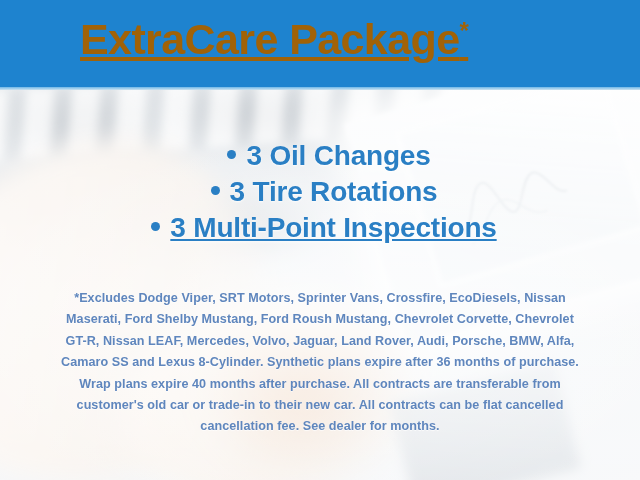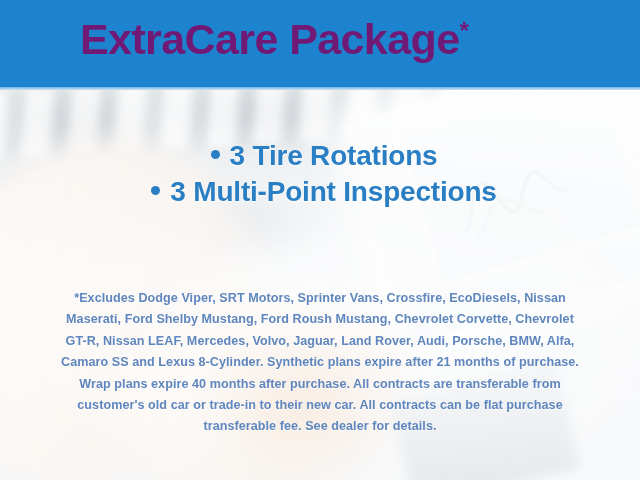--- a/index.html
+++ b/index.html
@@ -163,24 +163,25 @@
     left: 0; top: 87px;
     width: 640px; height: 3px;
     background: linear-gradient(180deg, #6fb6e6 0%, #a8d3ef 60%, #cfe2ef 100%);
   }
   .title {
     position: absolute;
     left: 80px;
     top: 13px;
     font-size: 43px;
     font-weight: 700;
-    color: #701a75;
+    color: #a16207;
     letter-spacing: -0.6px;
     white-space: nowrap;
     line-height: 1.25;
+    text-decoration: underline;
   }
   .title-star {
     font-size: 24px;
     vertical-align: super;
     line-height: 0;
     font-weight: 700;
   }
 
   
   .bullets {
@@ -205,21 +206,21 @@
     border-radius: 50%;
     background: #2a7fc4;
     vertical-align: middle;
     margin-right: 10px;
     position: relative;
     top: -3px;
   }
   
   .bl-1 { padding-left: 18px; }
   .bl-2 { padding-left: 8px; }
-  .bl-3 { padding-left: 8px; }
+  .bl-3 { padding-left: 8px; text-decoration: underline; }
 
   
   .fineprint {
     position: absolute;
     left: 24px;
     top: 288px;
     width: 592px;
     text-align: center;
     font-size: 12.6px;
     font-weight: 700;
@@ -252,27 +253,28 @@
     <div class="bg-tablet-screen"></div>
     <div class="bg-wash"></div>
     <div class="bg-wash2"></div>
   </div>
 
   <div class="header"></div>
   <div class="header-rule"></div>
   <div class="title"><span>ExtraCare Package</span><span class="title-star">*</span></div>
 
   <div class="bullets">
+    <div class="bullet-line bl-1"><span class="dot"></span><span>3 Oil Changes</span></div>
     <div class="bullet-line bl-2"><span class="dot"></span><span>3 Tire Rotations</span></div>
     <div class="bullet-line bl-3"><span class="dot"></span><span>3 Multi-Point Inspections</span></div>
   </div>
 
   <div class="fineprint">
     <p>*Excludes Dodge Viper, SRT Motors, Sprinter Vans, Crossfire, EcoDiesels, Nissan</p>
     <p>Maserati, Ford Shelby Mustang, Ford Roush Mustang, Chevrolet Corvette, Chevrolet</p>
     <p>GT-R, Nissan LEAF, Mercedes, Volvo, Jaguar, Land Rover, Audi, Porsche, BMW, Alfa,</p>
-    <p>Camaro SS and Lexus 8-Cylinder. Synthetic plans expire after 21 months of purchase.</p>
+    <p>Camaro SS and Lexus 8-Cylinder. Synthetic plans expire after 36 months of purchase.</p>
     <p>Wrap plans expire 40 months after purchase. All contracts are transferable from</p>
-    <p>customer's old car or trade-in to their new car. All contracts can be flat purchase</p>
-    <p>transferable fee. See dealer for details.</p>
+    <p>customer's old car or trade-in to their new car. All contracts can be flat cancelled</p>
+    <p>cancellation fee. See dealer for months.</p>
   </div>
 
 </div>
 
 </body></html>

